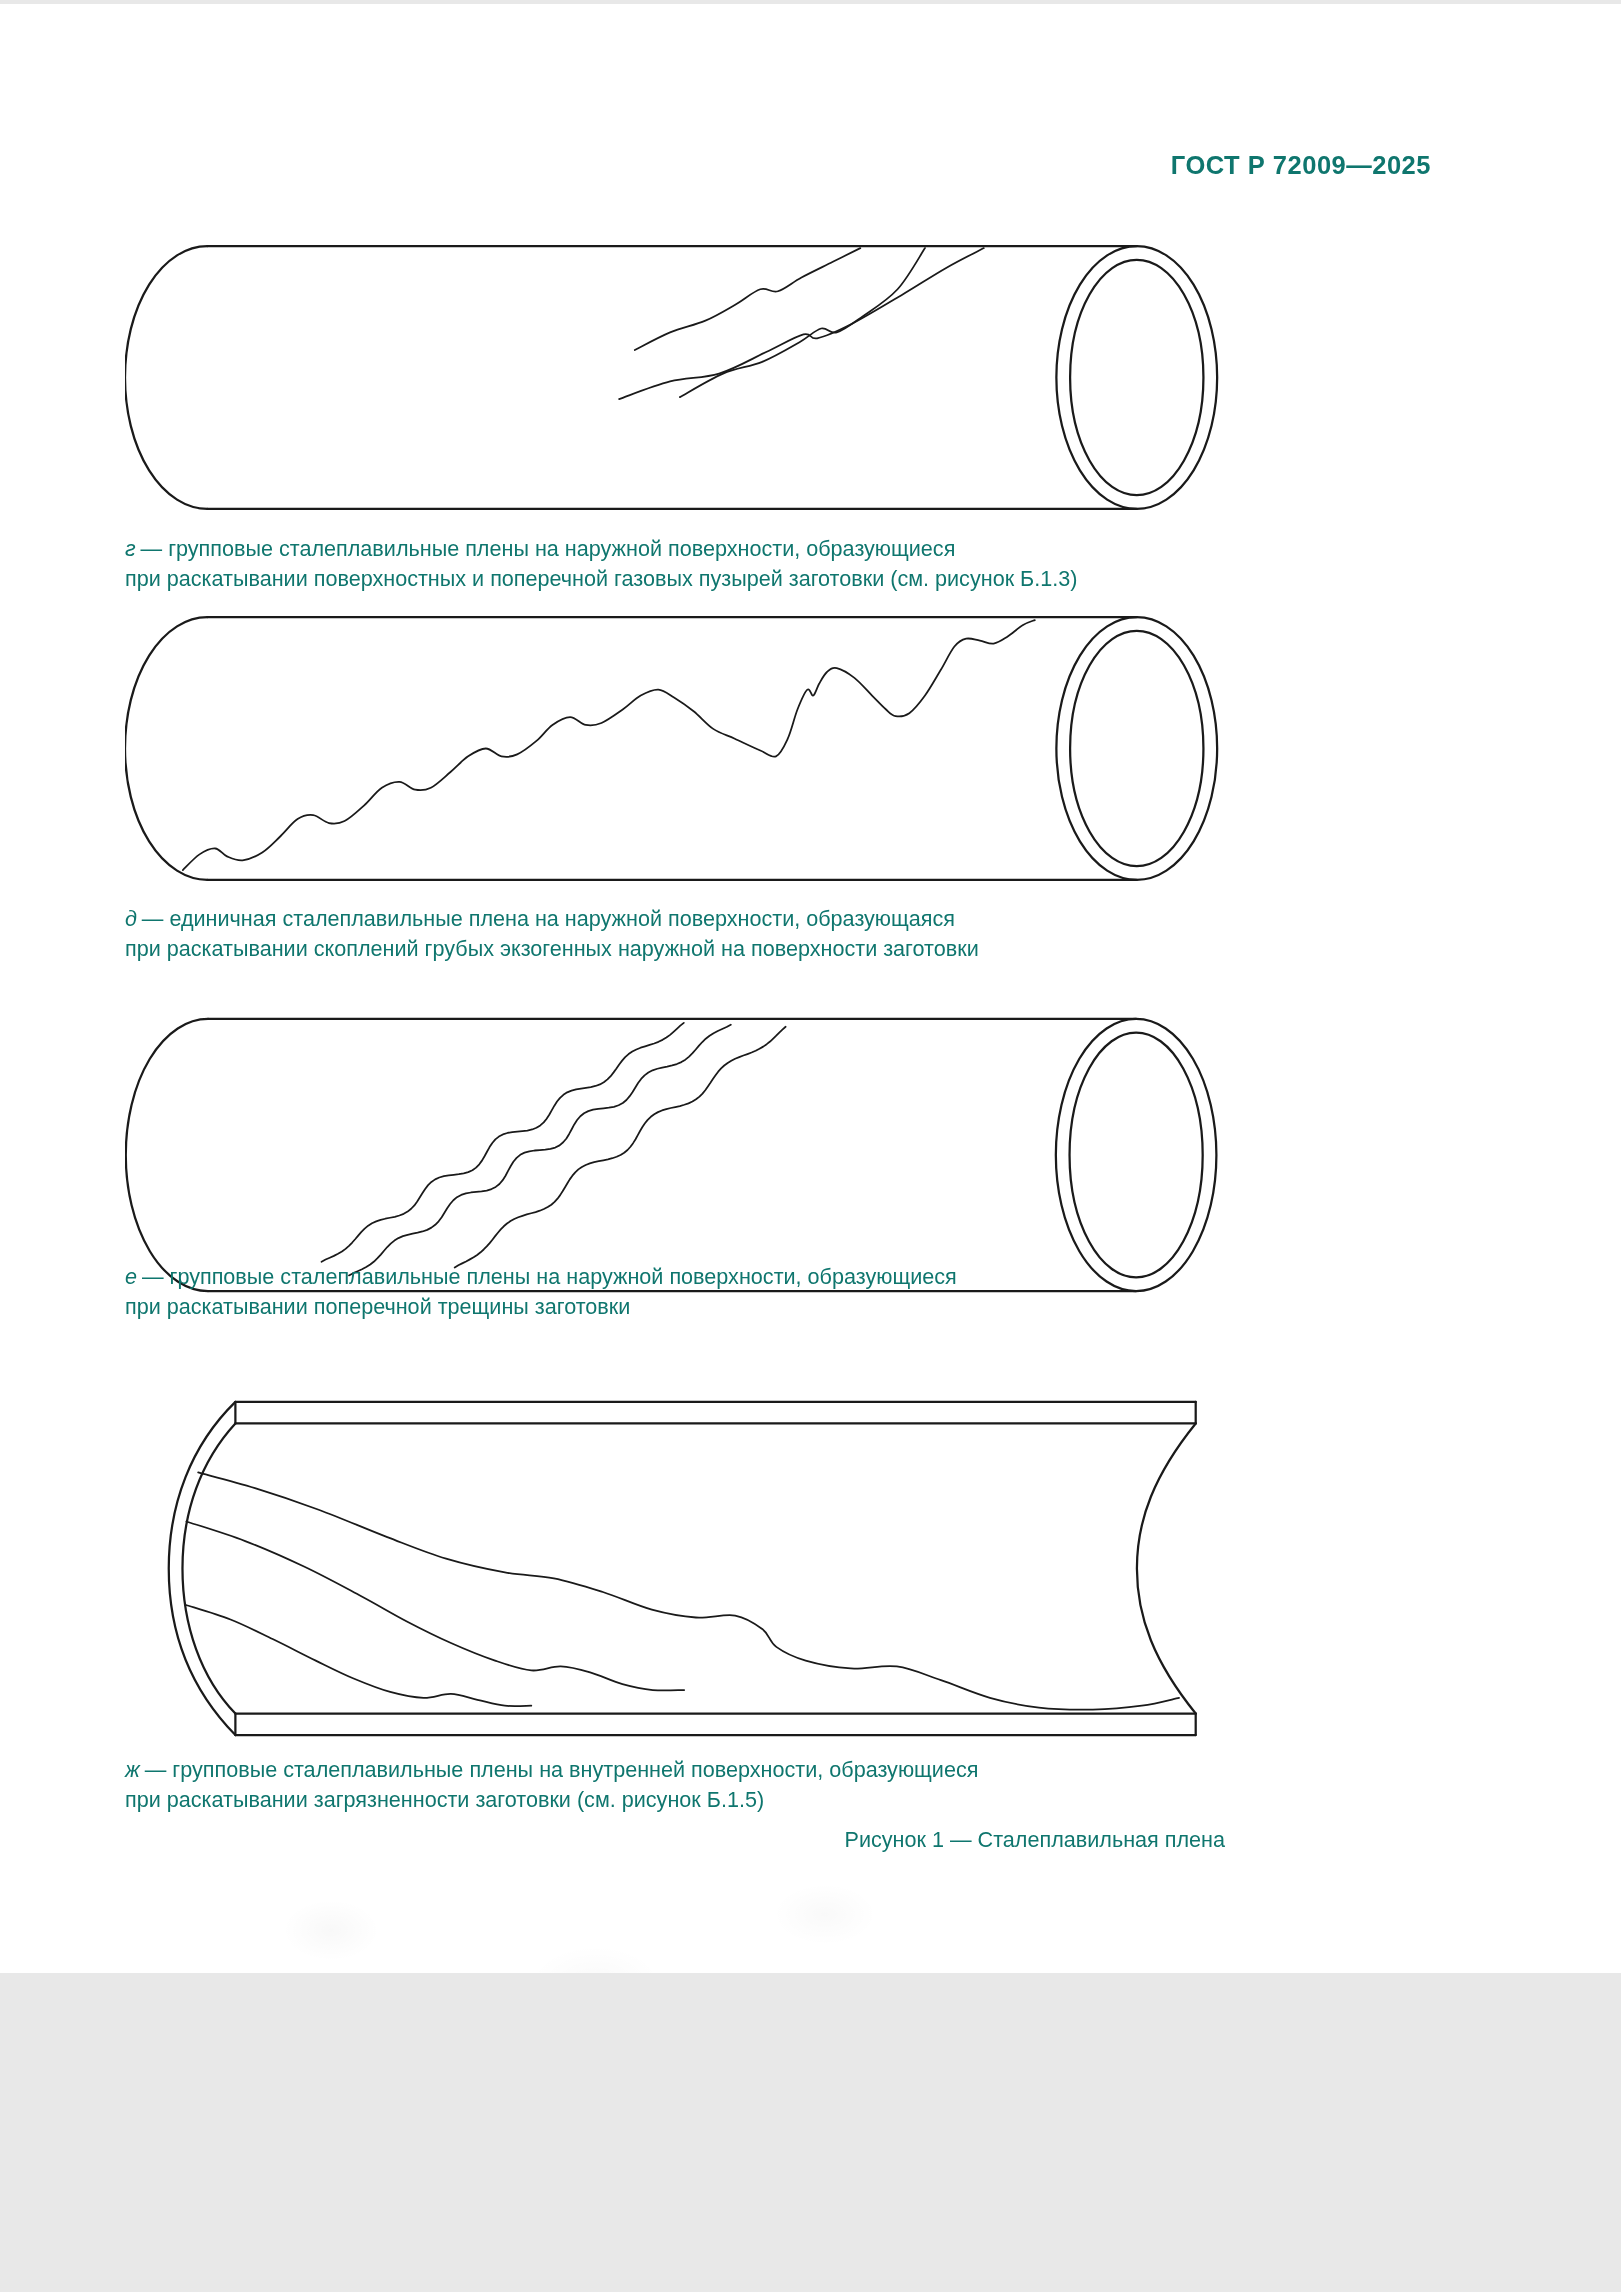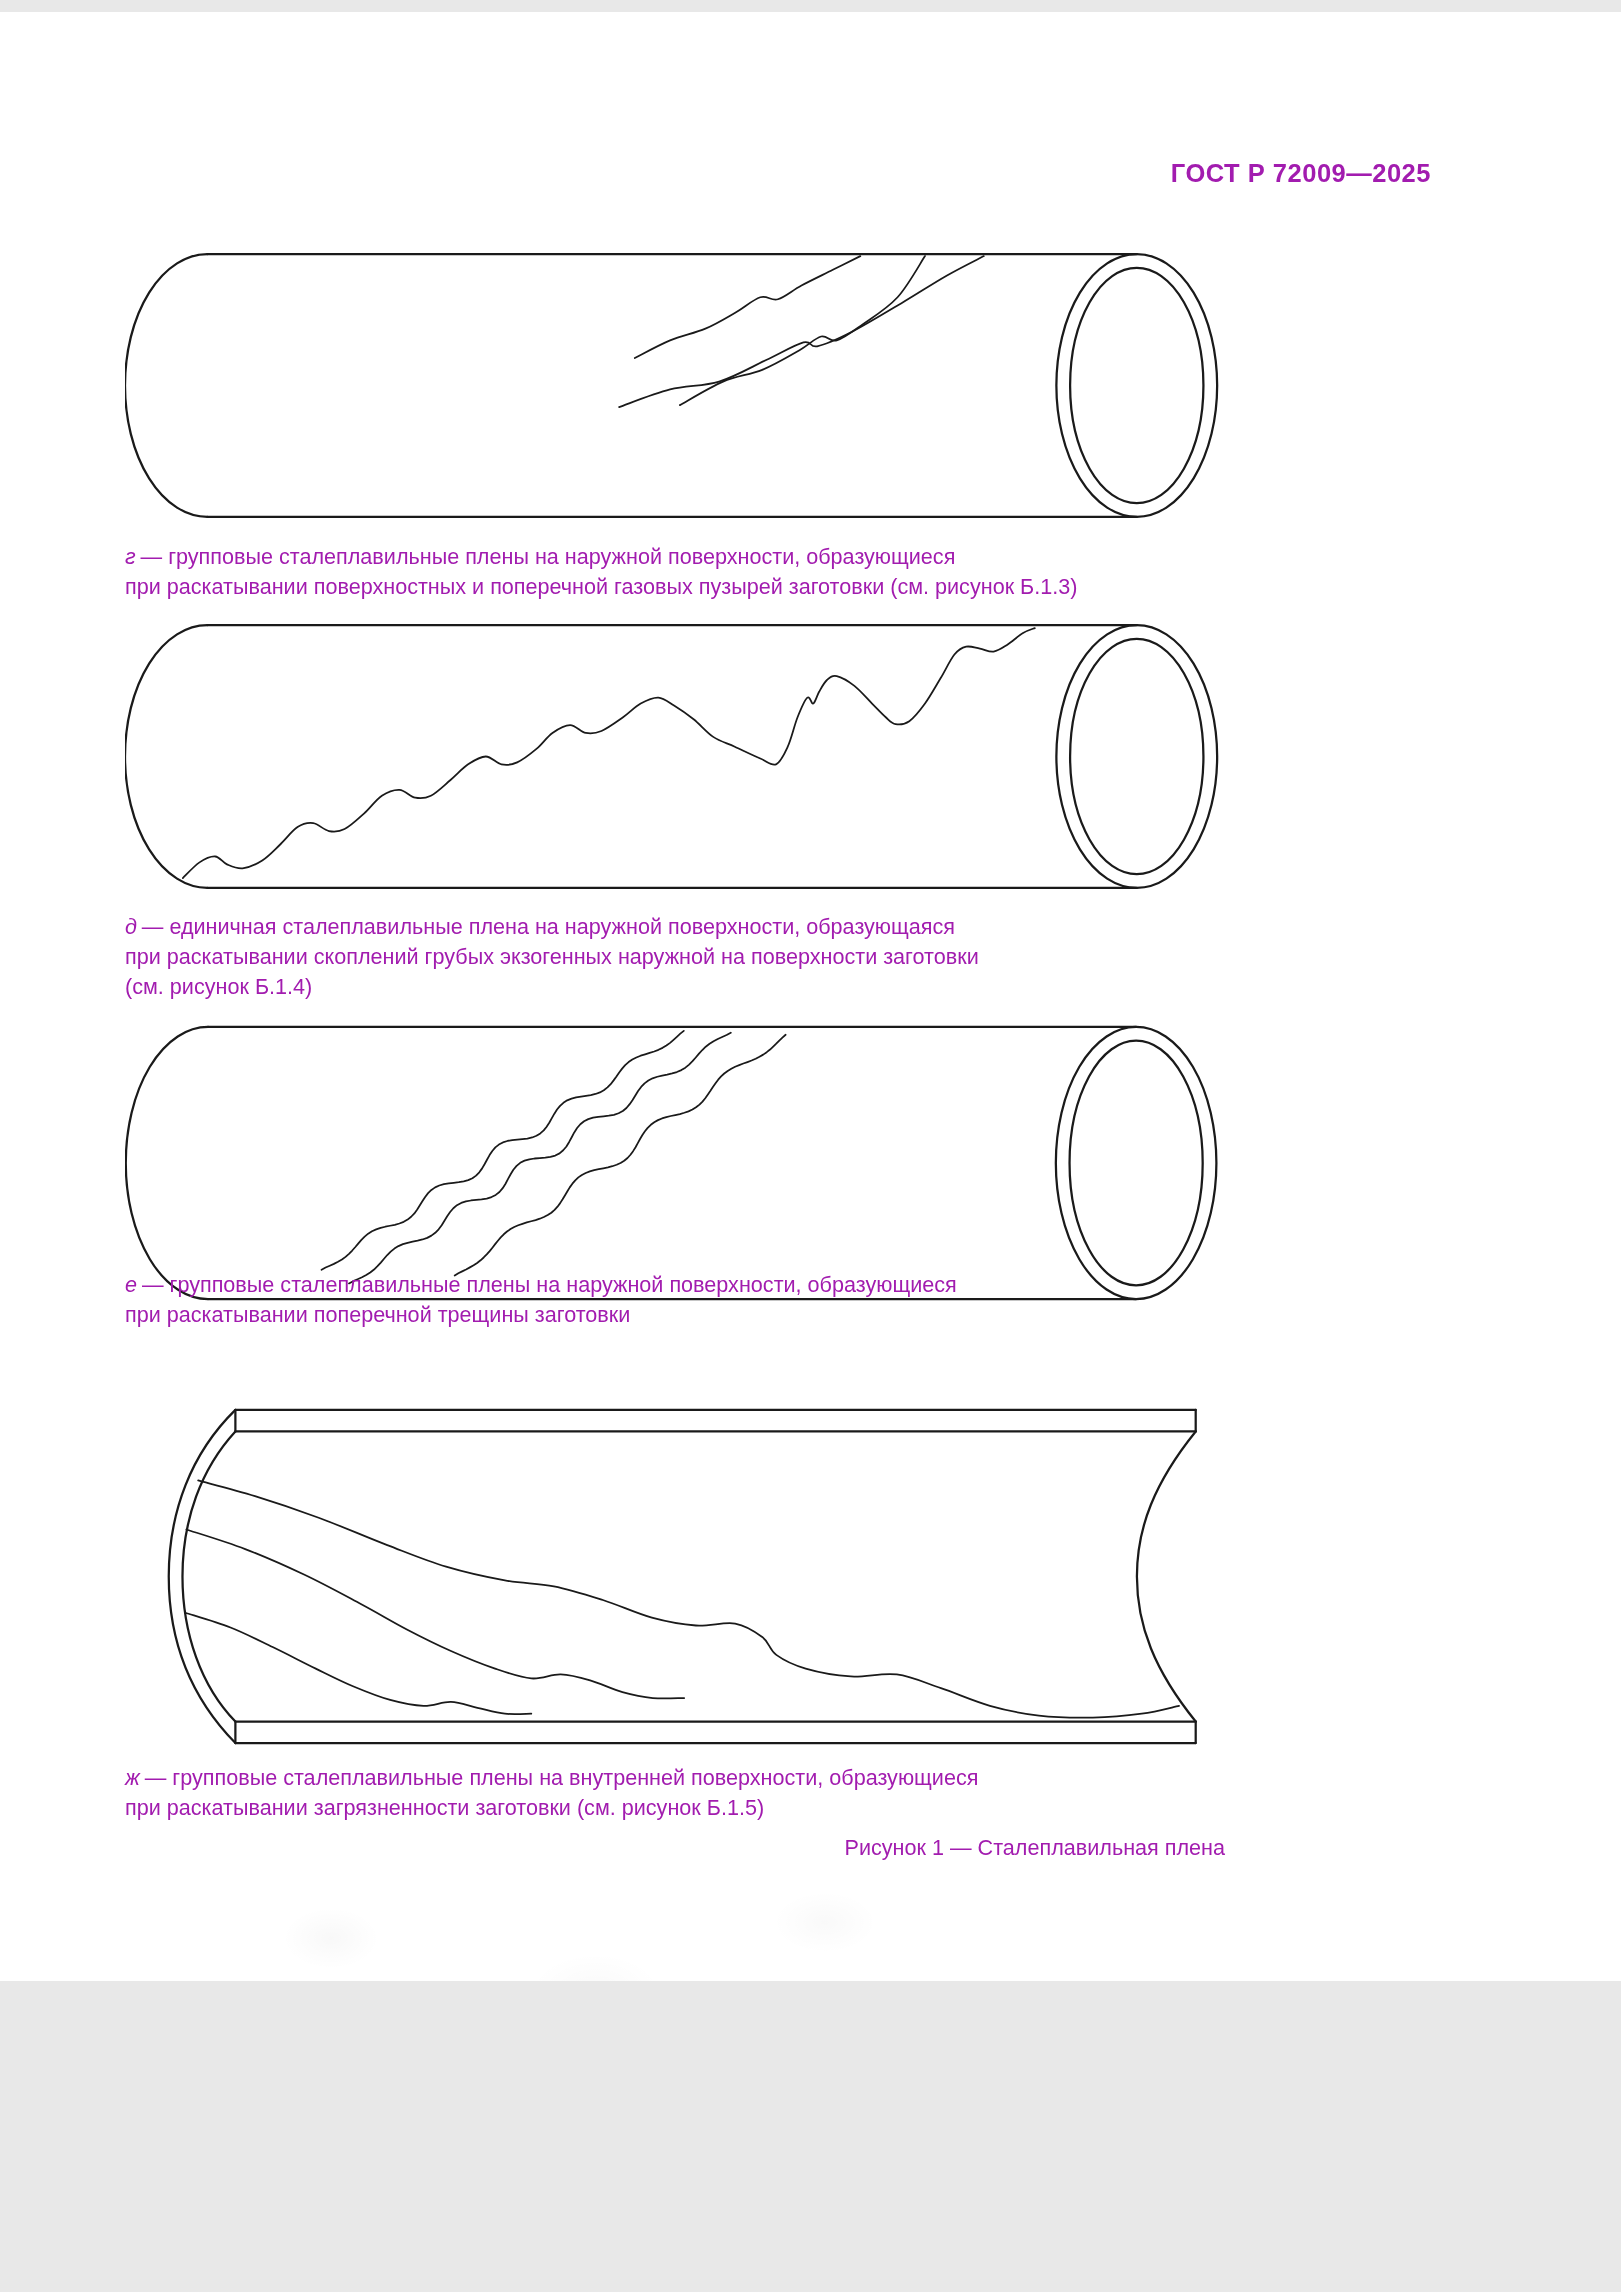--- a/index.html
+++ b/index.html
@@ -1,22 +1,22 @@
 <!DOCTYPE html>
 <html><head>
 <meta charset="utf-8">
 <style>
   html,body{margin:0;padding:0;background:#e8e8e8;}
   .page{
     position:relative;
     width:1621px;height:1969px;
-    margin:12px auto;
+    margin:4px auto;
     background:#ffffff;
     font-family:"Liberation Sans", sans-serif;
-    color:#a21caf;
+    color:#0f766e;
     overflow:hidden;
   }
   .doc-header{
     position:absolute;
     top:147px;right:190px;
     font-size:25.5px;font-weight:bold;
     letter-spacing:0.5px;
     white-space:nowrap;
   }
   .fig{position:absolute;}
@@ -88,21 +88,20 @@
       <ellipse cx="1032" cy="138" rx="68" ry="120"></ellipse>
     </g>
     <g class="defect">
       <path d="M59,262 C61.8,259.3 70.5,249.7 76,246 C81.5,242.3 87.3,239.7 92,240 C96.7,240.3 99.3,246.0 104,248 C108.7,250.0 114.0,252.7 120,252 C126.0,251.3 133.7,248.0 140,244 C146.3,240.0 152.0,233.7 158,228 C164.0,222.3 170.3,213.7 176,210 C181.7,206.3 186.7,205.3 192,206 C197.3,206.7 202.7,213.0 208,214 C213.3,215.0 218.0,215.0 224,212 C230.0,209.0 237.7,201.7 244,196 C250.3,190.3 256.0,182.0 262,178 C268.0,174.0 274.3,171.7 280,172 C285.7,172.3 290.7,179.0 296,180 C301.3,181.0 306.0,181.0 312,178 C318.0,175.0 325.7,167.3 332,162 C338.3,156.7 344.0,150.0 350,146 C356.0,142.0 362.3,138.0 368,138 C373.7,138.0 378.7,145.0 384,146 C389.3,147.0 394.0,146.7 400,144 C406.0,141.3 414.0,135.0 420,130 C426.0,125.0 430.3,118.0 436,114 C441.7,110.0 448.3,106.0 454,106 C459.7,106.0 464.7,113.0 470,114 C475.3,115.0 479.7,114.7 486,112 C492.3,109.3 501.3,102.7 508,98 C514.7,93.3 520.0,87.3 526,84 C532.0,80.7 538.3,77.7 544,78 C549.7,78.3 554.0,82.3 560,86 C566.0,89.7 573.3,94.7 580,100 C586.7,105.3 593.0,113.3 600,118 C607.0,122.7 614.0,124.3 622,128 C630.0,131.7 641.0,137.0 648,140 C655.0,143.0 659.3,148.0 664,146 C668.7,144.0 672.3,136.0 676,128 C679.7,120.0 682.7,106.3 686,98 C689.3,89.7 693.3,80.3 696,78 C698.7,75.7 700.0,85.0 702,84 C704.0,83.0 705.7,76.0 708,72 C710.3,68.0 713.0,62.7 716,60 C719.0,57.3 721.3,55.0 726,56 C730.7,57.0 738.0,61.3 744,66 C750.0,70.7 756.7,78.7 762,84 C767.3,89.3 772.0,94.5 776,98 C780.0,101.5 782.0,104.3 786,105 C790.0,105.7 795.0,105.5 800,102 C805.0,98.5 810.7,91.3 816,84 C821.3,76.7 827.0,66.3 832,58 C837.0,49.7 841.7,39.3 846,34 C850.3,28.7 853.7,27.0 858,26 C862.3,25.0 867.3,27.2 872,28 C876.7,28.8 881.3,31.7 886,31 C890.7,30.3 895.0,27.2 900,24 C905.0,20.8 911.3,14.8 916,12 C920.7,9.2 926.0,7.8 928,7"></path>
     </g>
   </svg>
 
   <div class="cap" style="top:900px">
     <div><i class="flet">д</i><span>— единичная сталеплавильные плена на наружной поверхности, образующаяся</span></div>
     <div>при раскатывании скоплений грубых экзогенных наружной на поверхности заготовки</div>
-    <div>(см. рисунок Б.1.4)</div>
   </div>
 
   <svg class="fig" style="left:125px;top:1011px" width="1100" height="280" viewBox="0 0 1122 286">
     <g>
       <path d="M 84,4 H 1032"></path>
       <path d="M 84,282 H 1032"></path>
       <path d="M 84,4 A 84 139 0 0 0 84,282"></path>
       <ellipse cx="1032" cy="143" rx="82" ry="139"></ellipse>
       <ellipse cx="1032" cy="143" rx="68" ry="125"></ellipse>
     </g>

